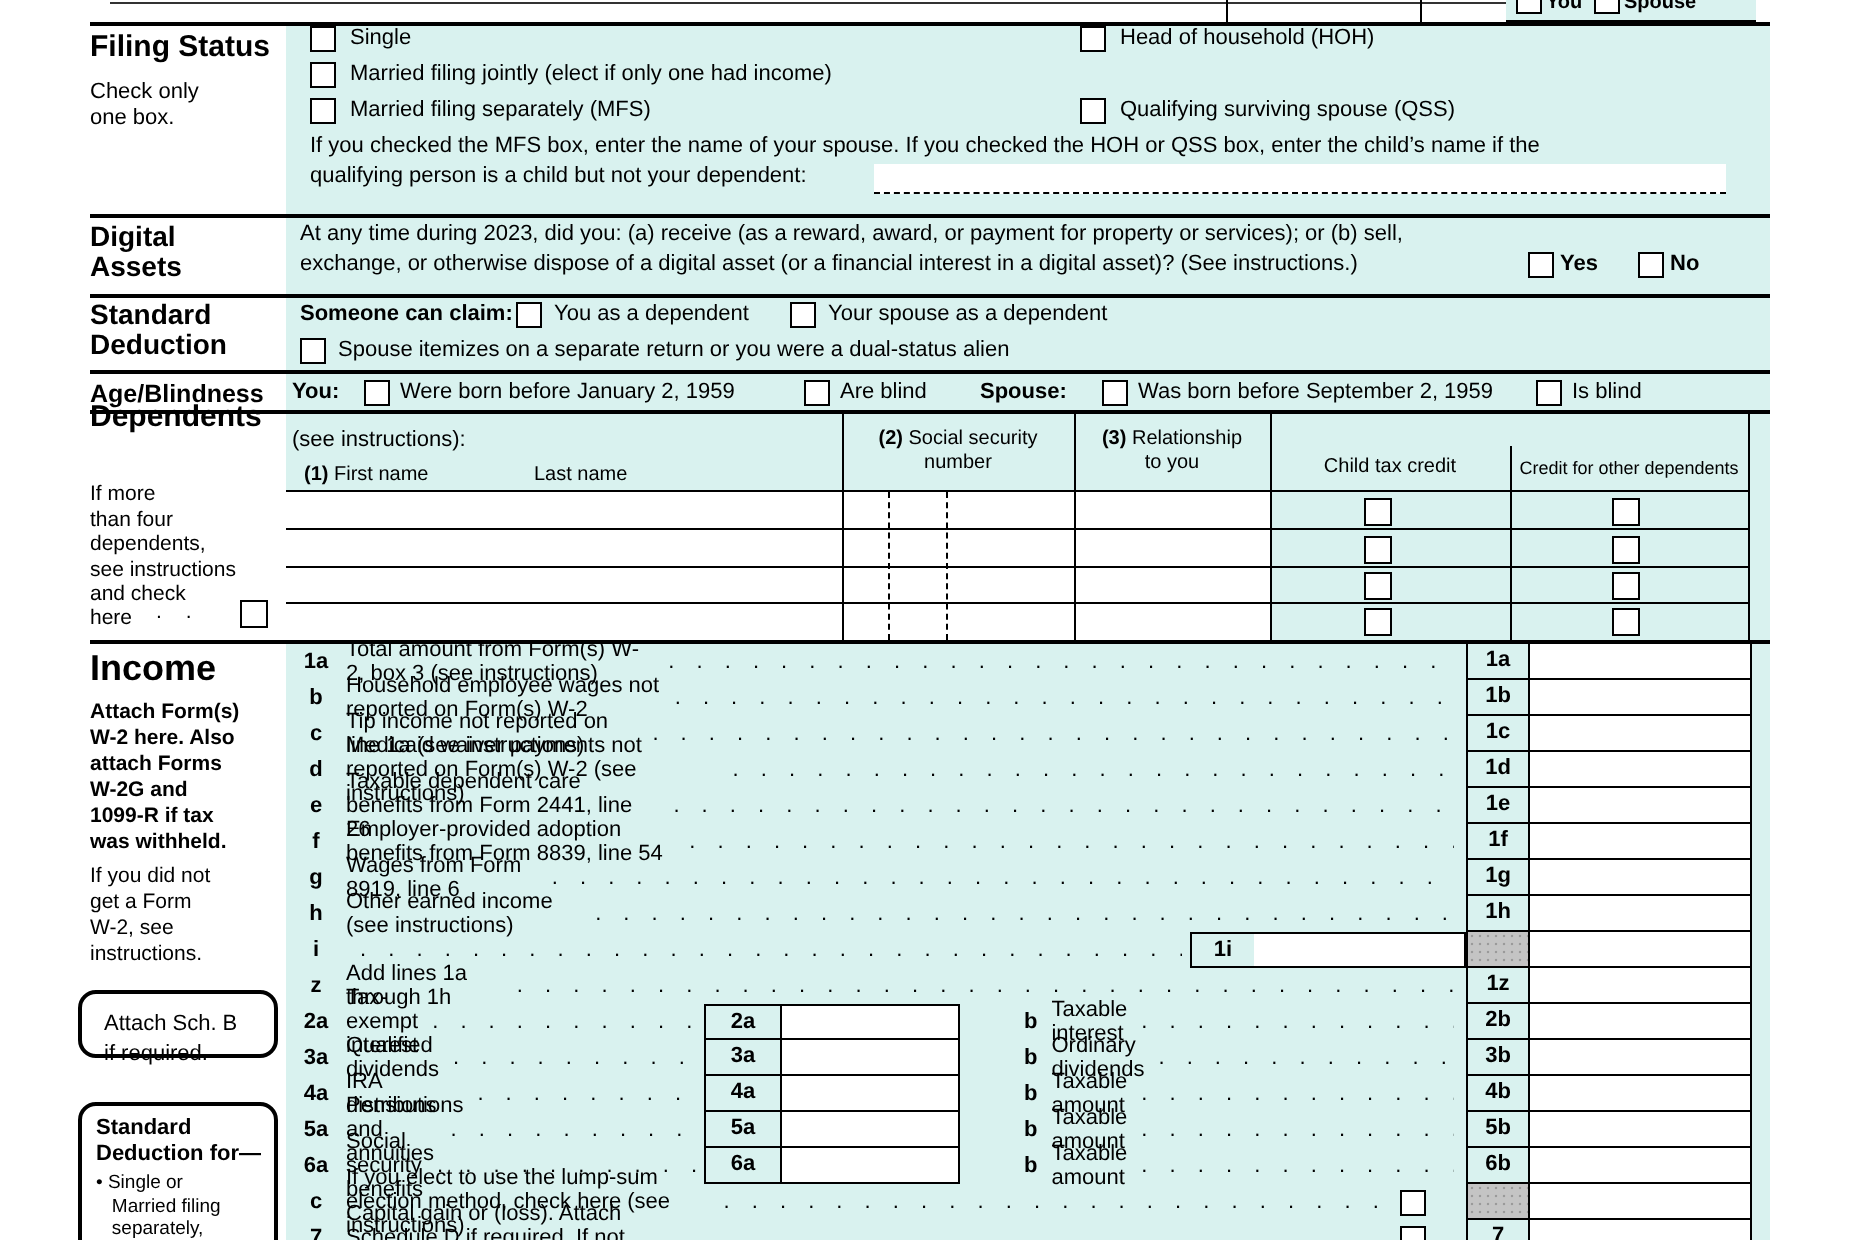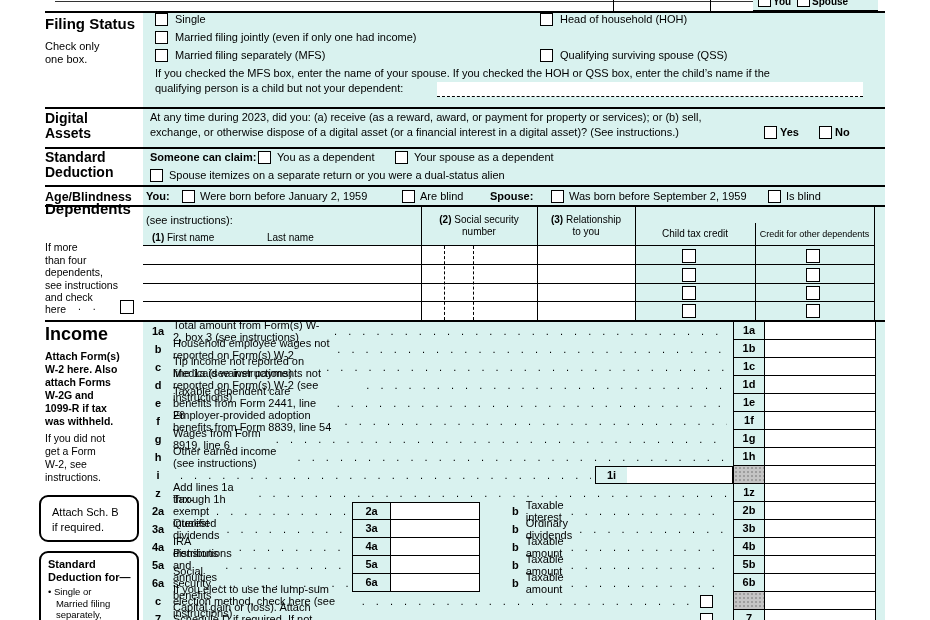--- a/index.html
+++ b/index.html
@@ -68,21 +68,21 @@
   <div class="a b" style="left:45px;top:15px;font-size:15px">Filing Status</div>
   <div class="a txt pre" style="left:45px;top:40px">Check only
 one box.</div>
 
   <span class="cb" style="left:155px;top:13px"></span>
   <span class="a txt" style="left:175px;top:13px">Single</span>
   <span class="cb" style="left:540px;top:13px"></span>
   <span class="a txt" style="left:560px;top:13px">Head of household (HOH)</span>
 
   <span class="cb" style="left:155px;top:31px"></span>
-  <span class="a txt" style="left:175px;top:31px">Married filing jointly (even if only one had income)</span>
+  <span class="a txt" style="left:175px;top:31px">Married filing jointly (elect if only one had income)</span>
 
   <span class="cb" style="left:155px;top:49px"></span>
   <span class="a txt" style="left:175px;top:49px">Married filing separately (MFS)</span>
   <span class="cb" style="left:540px;top:49px"></span>
   <span class="a txt" style="left:560px;top:49px">Qualifying surviving spouse (QSS)</span>
 
   <div class="a txt" style="left:155px;top:82px">qualifying person is a child but not your dependent:</div>
   <div class="a txt" style="left:155px;top:67px">If you checked the MFS box, enter the name of your spouse. If you checked the HOH or QSS box, enter the child’s name if the</div>
   <div class="a" style="left:437px;top:82px;width:426px;height:14px;background:#fff;border-bottom:1.5px dashed #000"></div>
 
@@ -170,21 +170,21 @@
   <div class="a b pre" style="left:45px;top:350px;font-size:10.5px;line-height:13px">Attach Form(s)
 W-2 here. Also
 attach Forms
 W-2G and
 1099-R if tax
 was withheld.</div>
   <div class="a pre" style="left:45px;top:432px;font-size:10.5px;line-height:13px">If you did not
 get a Form
 W-2, see
 instructions.</div>
-  <div class="rbox" style="top:495px;height:47px">
+  <div class="rbox" style="top:495px;height:34px">
     <div class="a pre" style="left:11px;top:8px;font-size:11px;line-height:15px">Attach Sch. B
 if required.</div>
   </div>
   <div class="rbox" style="top:551px;height:90px">
     <div class="a b pre" style="left:7px;top:5px;font-size:11px;line-height:13px">Standard
 Deduction for—</div>
     <div class="a pre" style="left:7px;top:33px;font-size:9.5px;line-height:11.5px">• Single or
    Married filing
    separately,
    $13,850</div>

